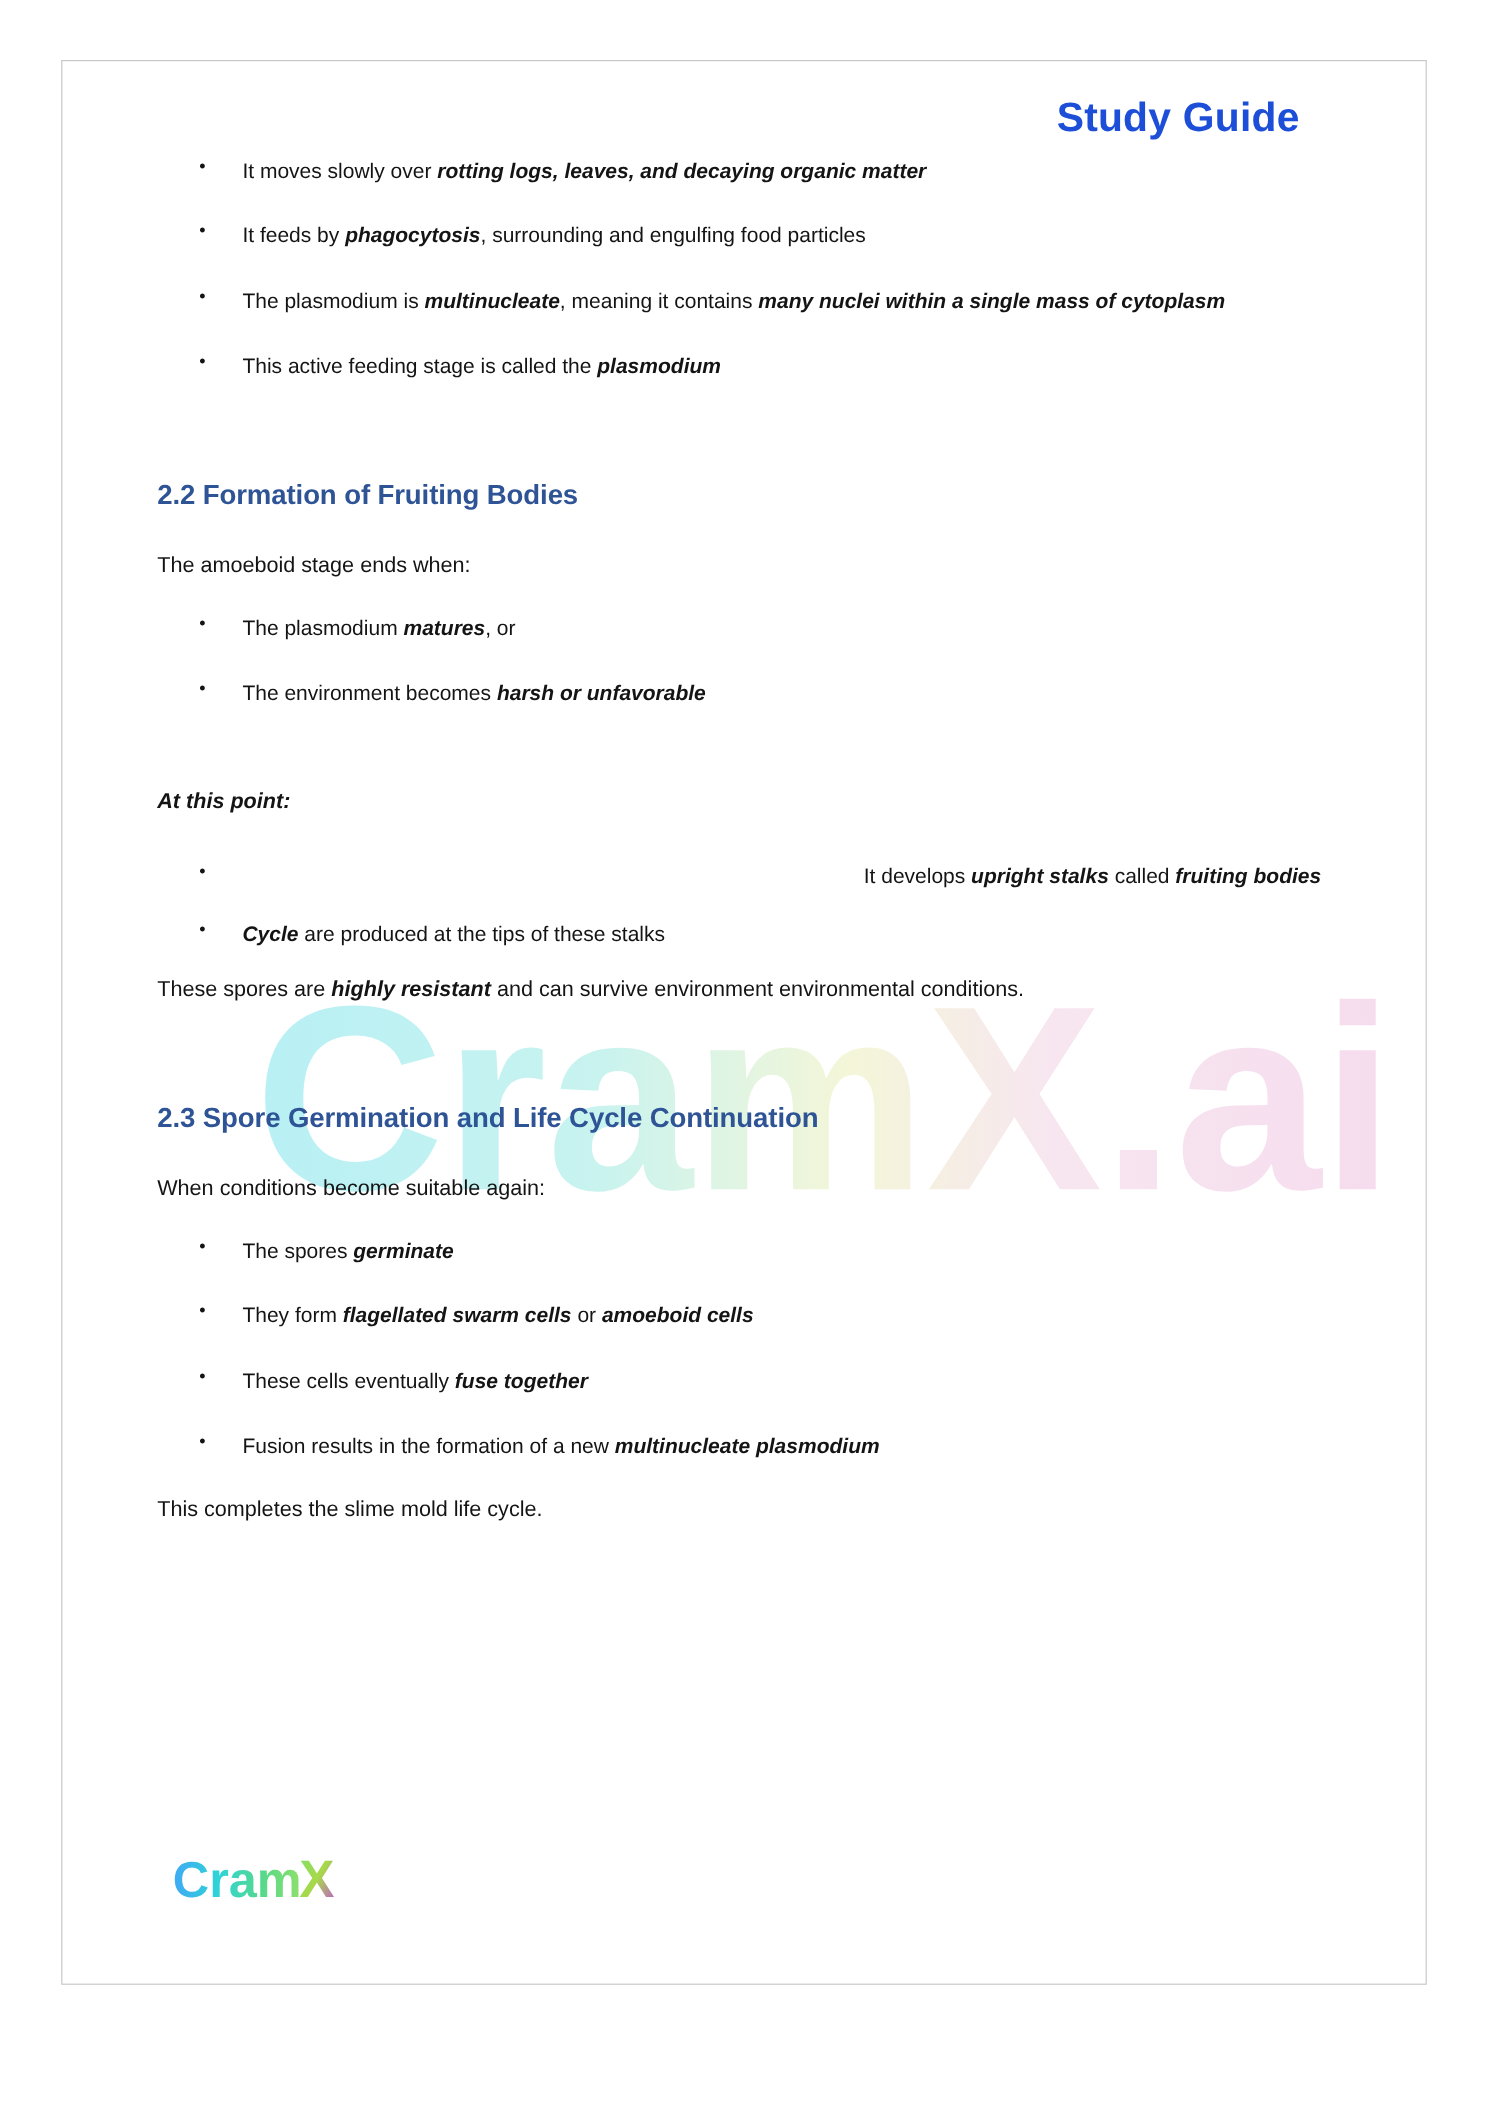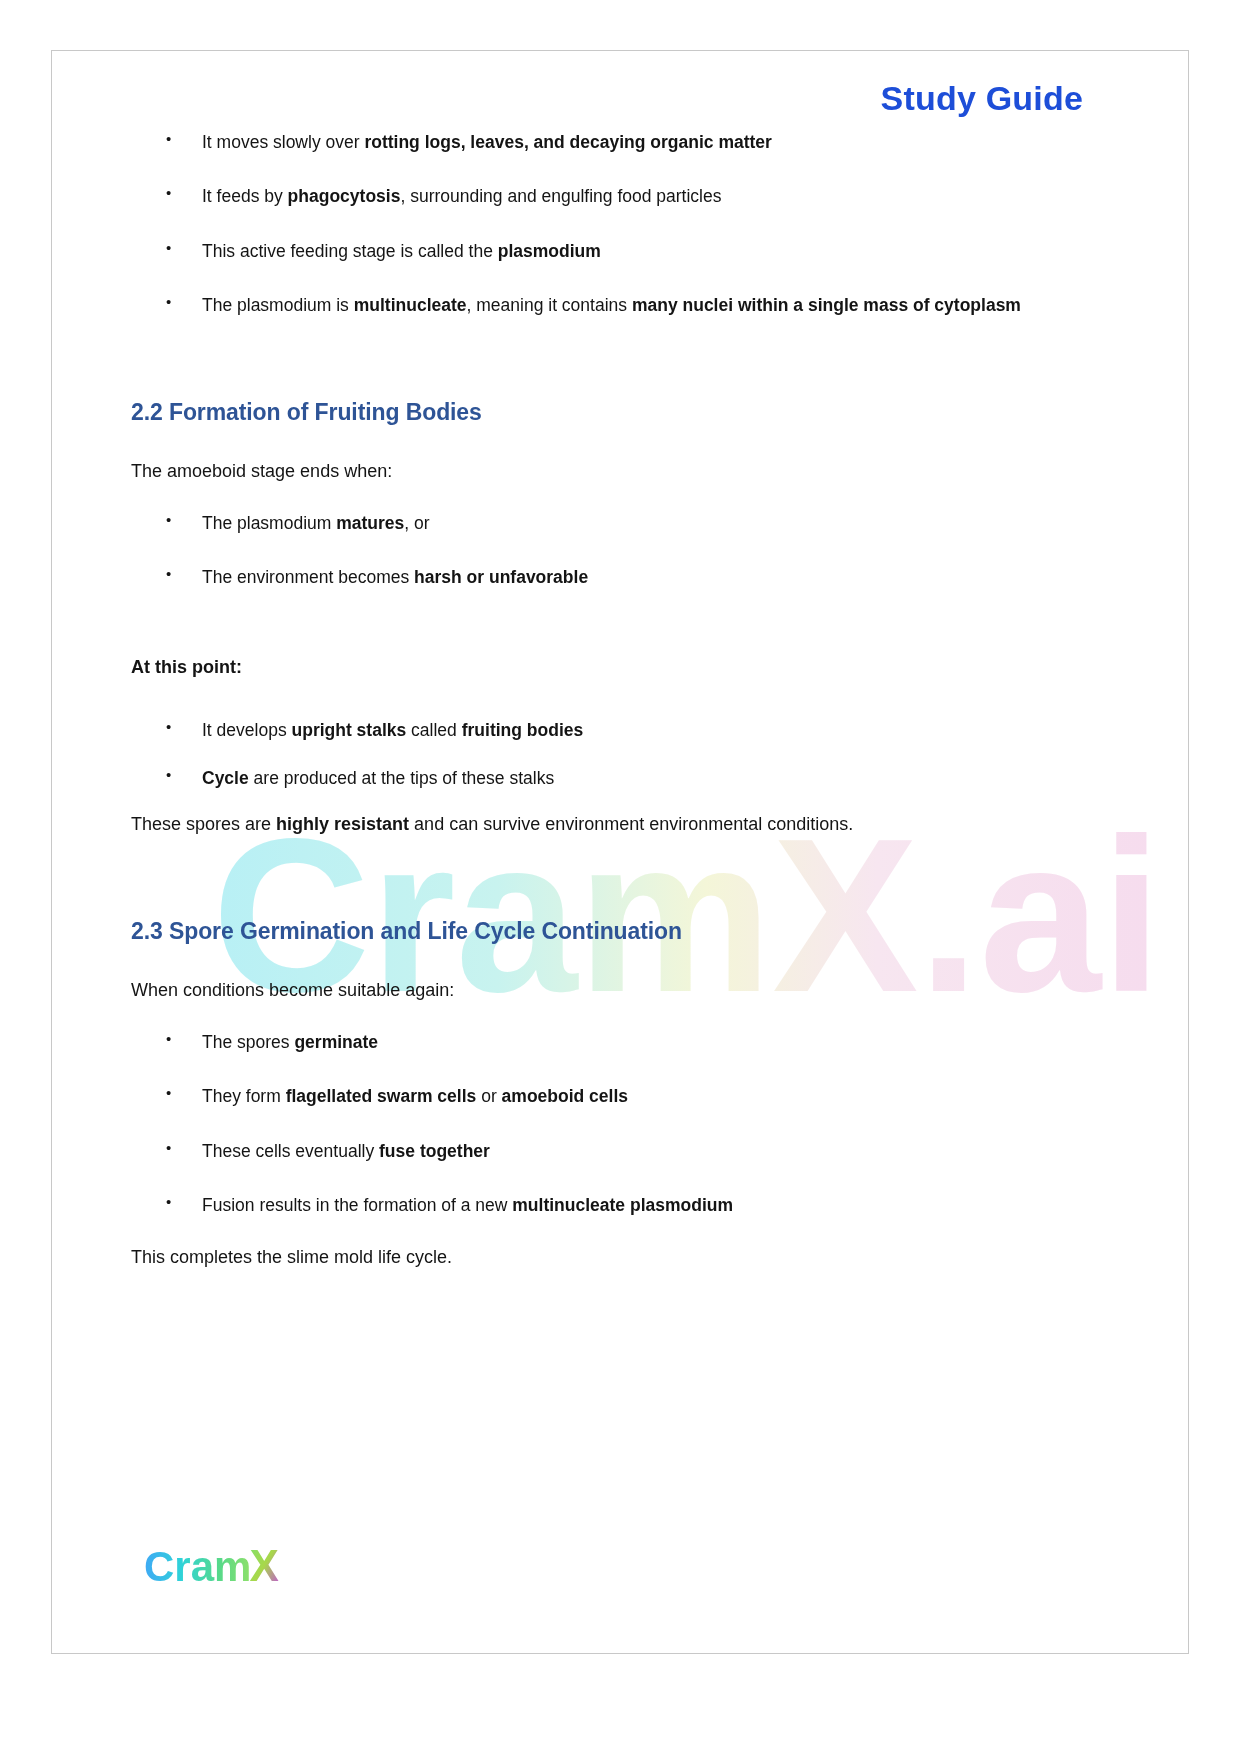--- a/index.html
+++ b/index.html
@@ -100,21 +100,21 @@
     font-size: 15px;
     color: #141414;
   }
   .sp-14 { height: 14px; }
   .sp-20 { height: 20px; }
   .sp-26 { height: 26px; }
   .sp-30 { height: 30px; }
   .sp-64 { height: 64px; }
   .sp-80 { height: 80px; }
 
-  b, strong { font-weight: bold; }
+  b, strong { font-weight: bold; font-style: italic; }
 
   
   .footer-logo {
     position: absolute;
     left: 92px;
     bottom: 58px;
     width: 180px;
     height: 56px;
     z-index: 3;
   }
@@ -142,22 +142,22 @@
 
   <div class="content">
 
     <div class="doc-title">Study Guide</div>
 
     <div class="body-area">
 
       <ul class="bullets">
         <li><span>It moves slowly over </span><b>rotting logs, leaves, and decaying organic matter</b></li>
         <li class="gap" style="margin-top: 28px;"><span>It feeds by </span><b>phagocytosis</b><span>, surrounding and engulfing food particles</span></li>
+        <li class="gap" style="margin-top: 28px;"><span>The plasmodium is </span><b>multinucleate</b><span>, meaning it contains </span><b>many nuclei within a single mass of cytoplasm</b></li>
         <li class="gap" style="margin-top: 28px;"><span>This active feeding stage is called the </span><b>plasmodium</b></li>
-        <li class="gap" style="margin-top: 28px;"><span>The plasmodium is </span><b>multinucleate</b><span>, meaning it contains </span><b>many nuclei within a single mass of cytoplasm</b></li>
       </ul>
 
       <div class="sp-80"></div>
 
       <h2 class="section-heading">2.2 Formation of Fruiting Bodies</h2>
 
       <div class="sp-30"></div>
 
       <p class="para">The amoeboid stage ends when:</p>
 
@@ -170,21 +170,21 @@
 
       <div class="sp-64"></div>
 
       <p class="para">
         <b>At this point:</b>
       </p>
 
       <div class="sp-14"></div>
 
       <ul class="bullets">
-        <li class="gap-sm" style="margin-top: 22px;"><span>It develops </span><b>upright stalks</b><span> called </span><b>fruiting bodies</b></li>
+        <li class="gap-sm" style="margin-top: 22px; text-align: right;"><span>It develops </span><b>upright stalks</b><span> called </span><b>fruiting bodies</b></li>
         <li class="gap-sm" style="margin-top: 22px;"><b>Cycle</b><span> are produced at the tips of these stalks</span></li>
       </ul>
 
       <div class="sp-20"></div>
 
       <p class="para"><span>These spores are </span><b>highly resistant</b><span> and can survive environment environmental conditions.</span></p>
 
       <div class="sp-80"></div>
 
       <h2 class="section-heading">2.3 Spore Germination and Life Cycle Continuation</h2>

